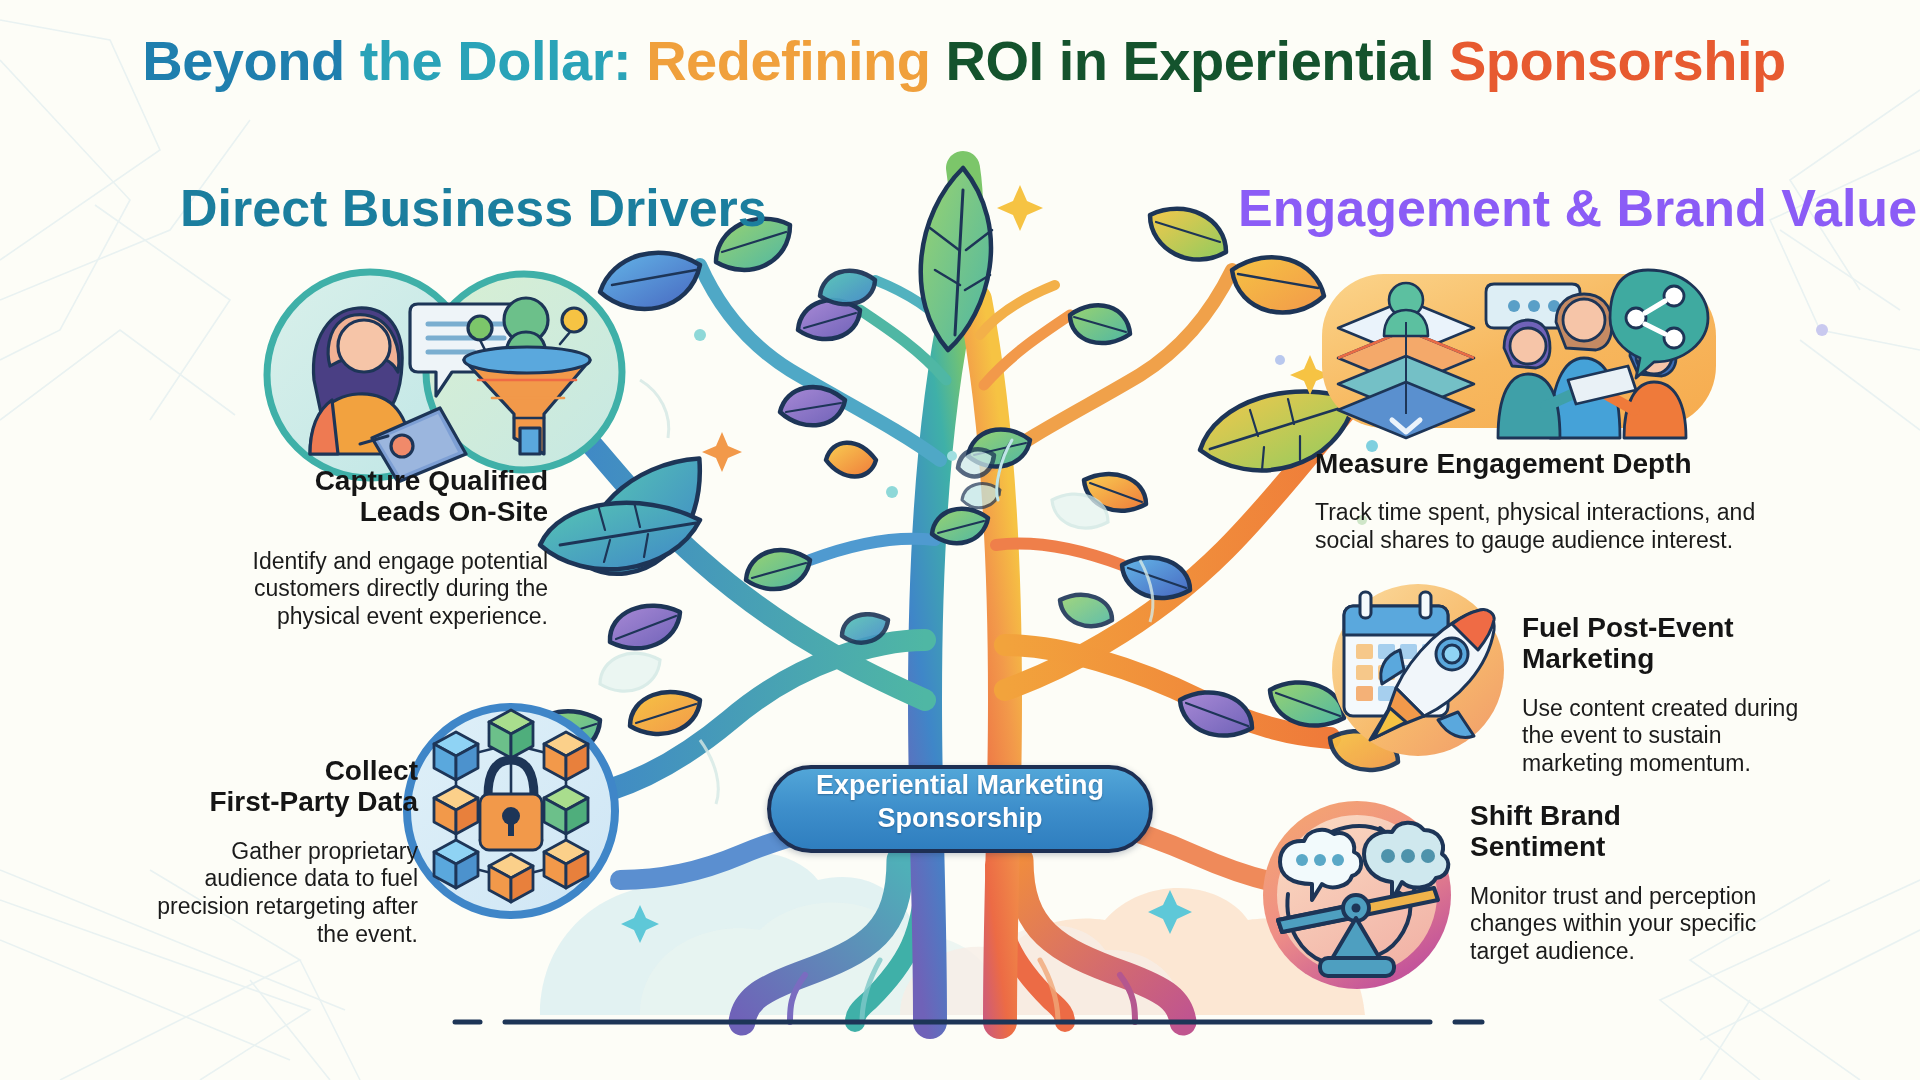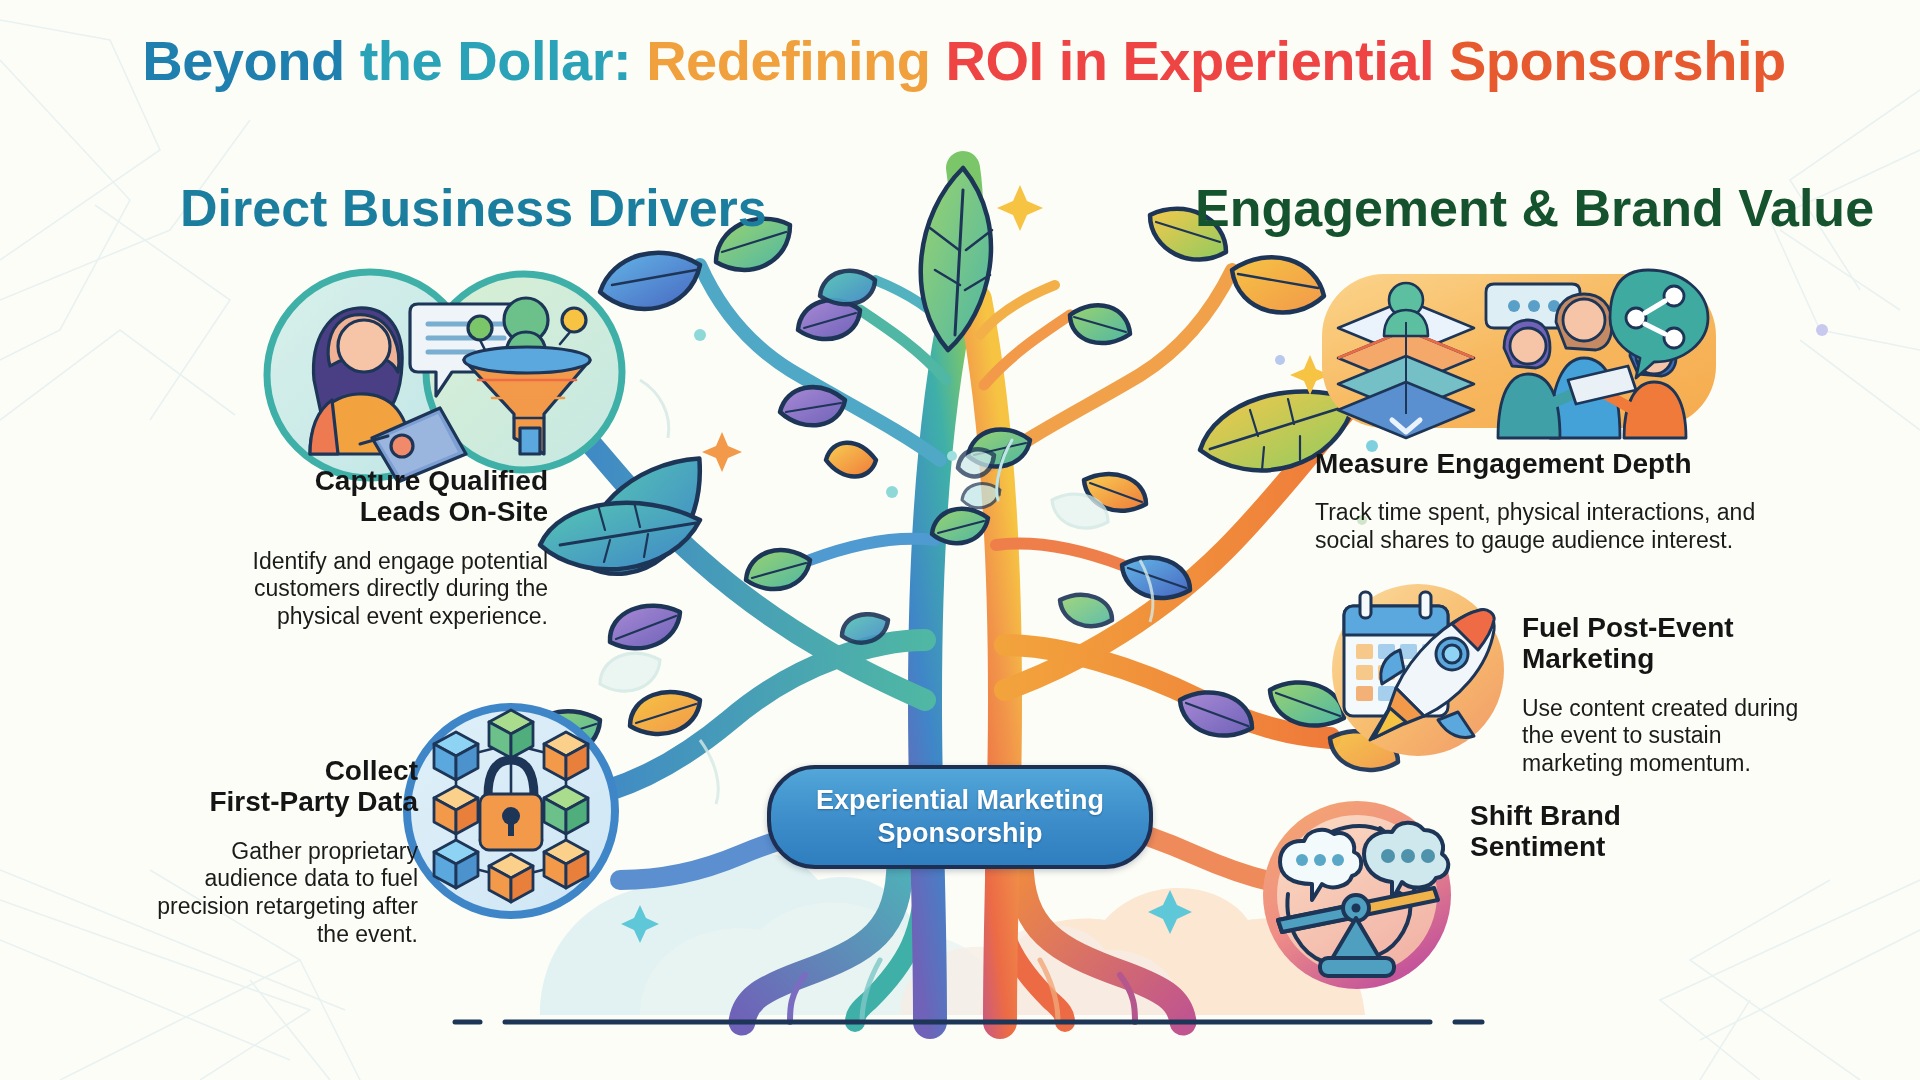--- a/index.html
+++ b/index.html
@@ -16,49 +16,49 @@
   
   #title{
     top:28px;left:0;width:1920px;text-align:center;
     font-size:56px;font-weight:bold;letter-spacing:-0.5px;
     white-space:nowrap;
   }
   #title .seg{display:inline;}
   #title .s1{color:#1f7fae;margin-left:8px;}
   #title .s2{color:#2aa3b8;}
   #title .s3{color:#f0a03c;}
-  #title .s4{color:#ef4444;}
+  #title .s4{color:#14532d;}
   #title .s5{color:#e75a30;}
 
   
   .sec-head{font-size:52px;font-weight:bold;white-space:nowrap;}
   #head-left{left:180px;top:178px;color:#1b7e9e;}
-  #head-right{left:1195px;top:178px;color:#14532d;}
+  #head-right{left:1238px;top:178px;color:#8b5cf6;}
 
   
   .blk{position:absolute;}
   .blk .h{font-size:28px;font-weight:bold;color:#151515;line-height:1.12;}
   .blk .p{font-size:23px;color:#1b1b1b;line-height:1.2;margin-top:20px;}
   .ralign{text-align:right;}
   .lalign{text-align:left;}
 
   #blk-leads{left:188px;top:465px;width:360px;}
   #blk-data{left:150px;top:755px;width:268px;}
   #blk-depth{left:1315px;top:448px;width:500px;}
   #blk-fuel{left:1522px;top:612px;width:300px;}
   #blk-shift{left:1470px;top:800px;width:330px;}
 
   
   #center-pill{
-    left:767px;top:765px;width:386px;height:104px;
+    left:767px;top:765px;width:386px;height:88px;
     border-radius:48px;
     background:linear-gradient(180deg,#52a6d8 0%,#3e8fcb 48%,#2f7ebf 100%);
     border:4px solid #1d2f53;
     box-sizing:border-box;
-    display:flex;align-items:center;justify-content:center;
+    display:flex;align-items:flex-start;justify-content:center;
     box-shadow:0 2px 6px rgba(20,40,70,.25);
   }
   #center-pill .t{
     color:#ffffff;font-size:27px;font-weight:bold;text-align:center;line-height:1.22;
     text-shadow:0 1px 2px rgba(10,30,60,.35);
   }
 
   
   .iconbox{position:absolute;}
 
@@ -585,20 +585,21 @@
       <span>Marketing</span>
     </div>
     <div class="p">Use content created during the event to sustain marketing momentum.</div>
   </div>
 
   <div class="blk lalign" id="blk-shift">
     <div class="h">
       <span>Shift Brand</span><br>
       <span>Sentiment</span>
     </div>
+    <div class="p">Monitor trust and perception changes within your specific target audience.</div>
   </div>
 
   <div class="abs" id="center-pill">
     <div class="t">
       <span>Experiential Marketing</span><br>
       <span>Sponsorship</span>
     </div>
   </div>
 
 </div>

